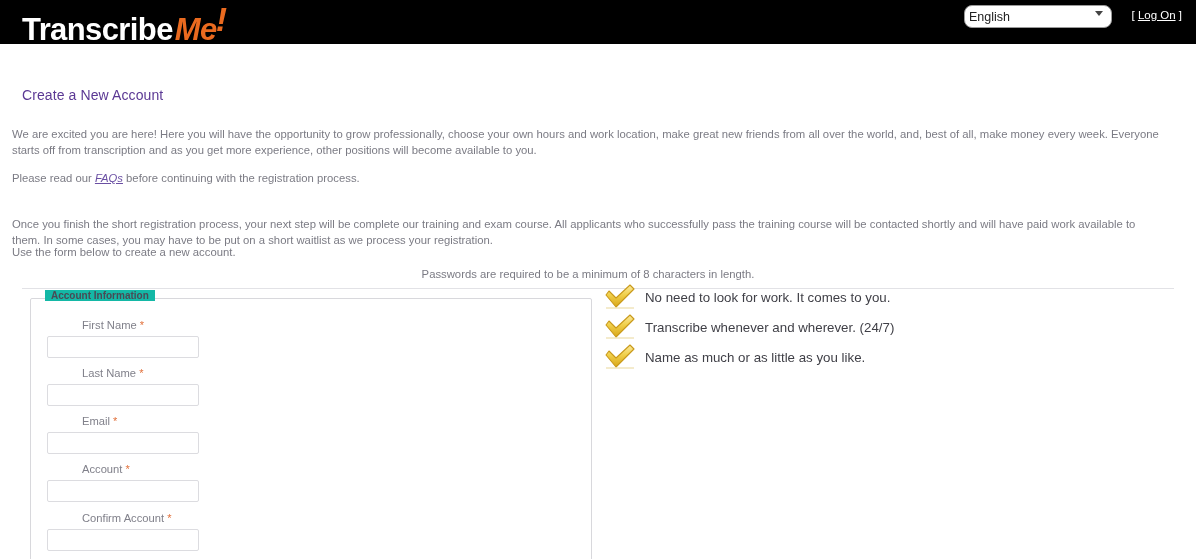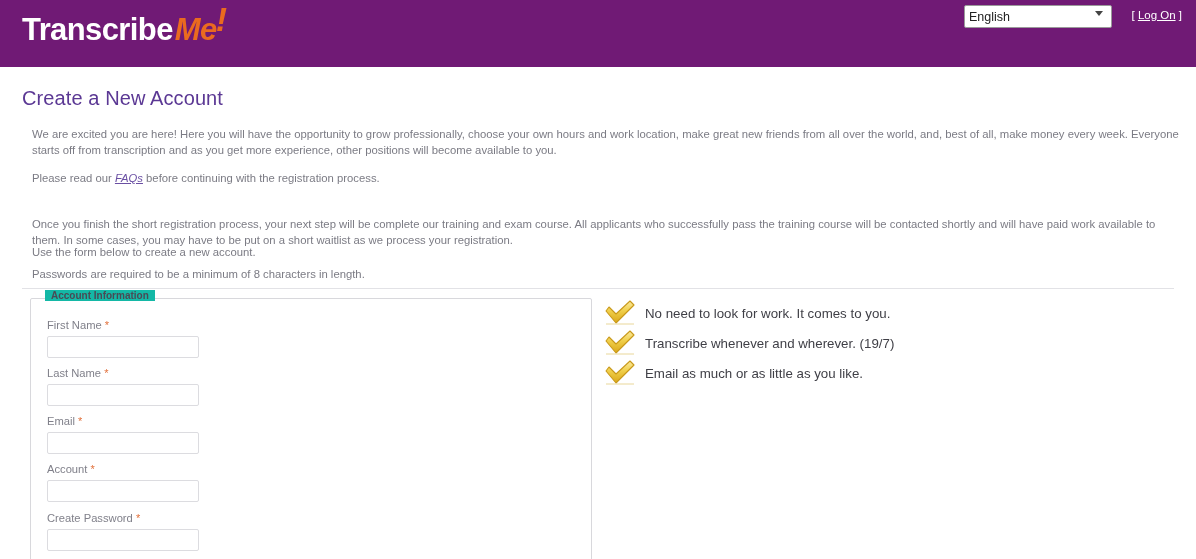--- a/index.html
+++ b/index.html
@@ -11,22 +11,22 @@
     overflow: hidden;
     background: #ffffff;
     font-family: "Liberation Sans", sans-serif;
   }
 
   
   .header {
     position: absolute;
     top: 0; left: 0;
     width: 1196px;
-    height: 67px;
-    background: #701a75;
+    height: 44px;
+    background: #000000;
   }
   .logo {
     position: absolute;
     left: 22px;
     top: 6px;
     white-space: nowrap;
     font-size: 31px;
     line-height: 44px;
     font-weight: bold;
     letter-spacing: -0.6px;
@@ -52,21 +52,21 @@
     right: 84px;
     top: 5px;
     width: 148px;
     height: 23px;
     padding: 2px 4px;
     font-family: "Liberation Sans", sans-serif;
     font-size: 12.5px;
     color: #222;
     background: #fff;
     border: 1px solid #9a9a9a;
-    border-radius: 2px;
+    border-radius: 8px;
     -webkit-appearance: none;
     appearance: none;
   }
   .select-wrap { position: absolute; right: 0; top: 0; }
   .select-arrow {
     position: absolute;
     right: 93px;
     top: 11px;
     width: 0; height: 0;
     border-left: 4px solid transparent;
@@ -88,37 +88,37 @@
   
   .page {
     position: absolute;
     top: 58px; left: 0;
     width: 1196px;
   }
   .page-title {
     position: absolute;
     left: 22px;
     top: 29px;
-    font-size: 20px;
+    font-size: 14px;
     color: #5b3894;
     letter-spacing: 0.1px;
   }
   .para {
     position: absolute;
-    left: 32px;
+    left: 12px;
     width: 1152px;
     font-size: 11.3px;
     line-height: 16px;
     color: #7b7b84;
   }
   .p1 { top: 68px; }
   .p2 { top: 112px; }
   .p3 { top: 142px; margin-top: 16px; }
   .p4 { top: 186px; }
-  .p5 { top: 208px; }
+  .p5 { top: 208px; text-align: center; }
 
   .faq-link {
     color: #6a4fa3;
     text-decoration: underline;
     font-style: italic;
   }
 
   .divider {
     position: absolute;
     left: 22px;
@@ -147,20 +147,21 @@
     font-size: 10px;
     font-weight: bold;
     color: #4a4a55;
   }
   .field { position: absolute; left: 16px; }
   .field-label {
     font-size: 11.2px;
     color: #80808a;
     display: block;
     margin-bottom: 5px;
+    margin-left: 35px;
   }
   .req { color: #e2703a; font-size: 11px; }
   .field-input {
     width: 152px;
     height: 22px;
     border: 1px solid #dcdce0;
     border-radius: 2px;
     background: #fff;
     font-family: "Liberation Sans", sans-serif;
     font-size: 12px;
@@ -171,21 +172,21 @@
   .f1 { top: 20px; }
   .f2 { top: 68px; }
   .f3 { top: 116px; }
   .f4 { top: 164px; }
   .f5 { top: 213px; }
 
   
   .benefits {
     position: absolute;
     left: 603px;
-    top: 240px;
+    top: 224px;
     width: 560px;
   }
   .benefit {
     position: relative;
     height: 30px;
     margin-bottom: 0;
     display: flex;
     align-items: center;
   }
   .benefit + .benefit { margin-top: 0px; }
@@ -266,21 +267,21 @@
     <div class="field f4">
       <label class="field-label">
         <span>Account</span>
         <span class="req">*</span>
       </label>
       <input class="field-input" type="password" value="" style="">
     </div>
 
     <div class="field f5">
       <label class="field-label">
-        <span>Create Password</span>
+        <span>Confirm Account</span>
         <span class="req">*</span>
       </label>
       <input class="field-input" type="password" value="" style="">
     </div>
   </div>
 
   <div class="benefits">
 
     <div class="benefit">
       <svg class="check-icon" viewBox="0 0 34 26">
@@ -295,26 +296,26 @@
         <path d="M3 24 L31 24" stroke="#e9d79a" stroke-width="1"></path>
       </svg>
       <span class="benefit-text">No need to look for work. It comes to you.</span>
     </div>
 
     <div class="benefit">
       <svg class="check-icon" viewBox="0 0 34 26">
         <path d="M3 11 L6 7 L13 14 L27 1 L31 5 L13 23 Z" fill="url(#g1)" stroke="#c9991a" stroke-width="1.1" stroke-linejoin="round"></path>
         <path d="M3 24 L31 24" stroke="#e9d79a" stroke-width="1"></path>
       </svg>
-      <span class="benefit-text">Transcribe whenever and wherever. (19/7)</span>
+      <span class="benefit-text">Transcribe whenever and wherever. (24/7)</span>
     </div>
 
     <div class="benefit">
       <svg class="check-icon" viewBox="0 0 34 26">
         <path d="M3 11 L6 7 L13 14 L27 1 L31 5 L13 23 Z" fill="url(#g1)" stroke="#c9991a" stroke-width="1.1" stroke-linejoin="round"></path>
         <path d="M3 24 L31 24" stroke="#e9d79a" stroke-width="1"></path>
       </svg>
-      <span class="benefit-text">Email as much or as little as you like.</span>
+      <span class="benefit-text">Name as much or as little as you like.</span>
     </div>
 
 
   </div>
 </div>
 
 </body></html>

